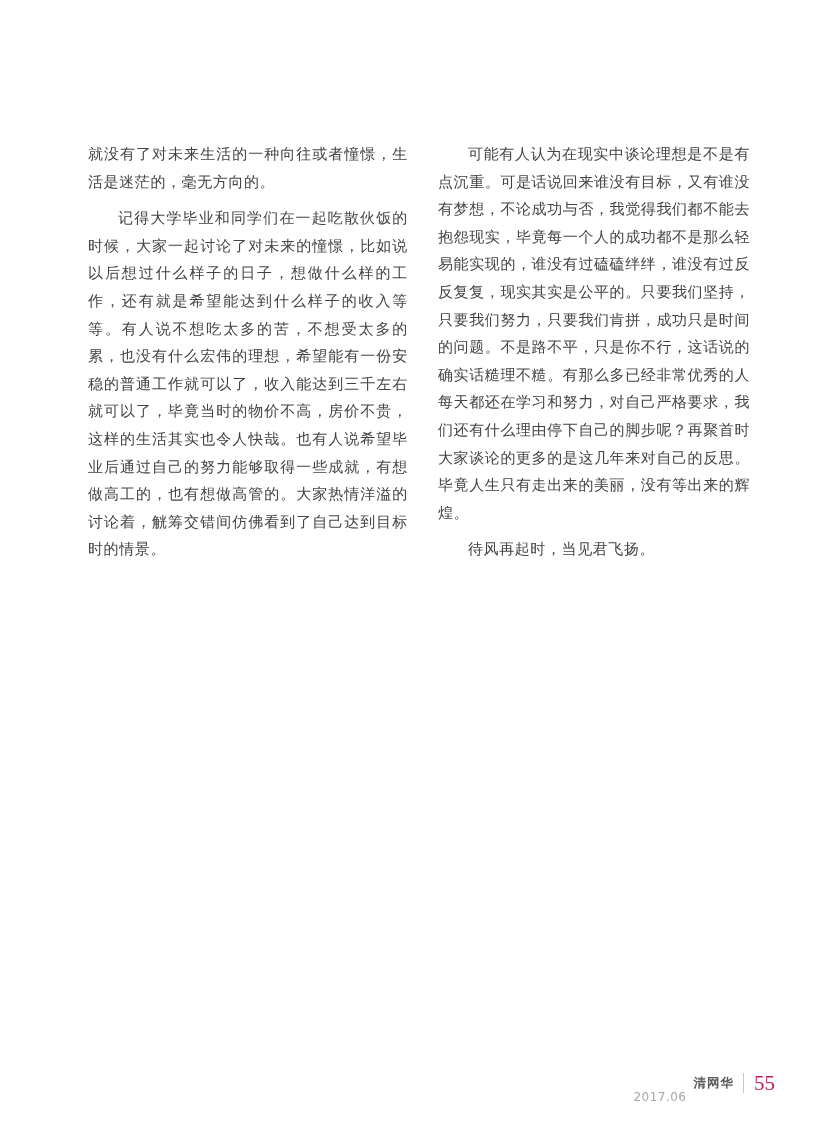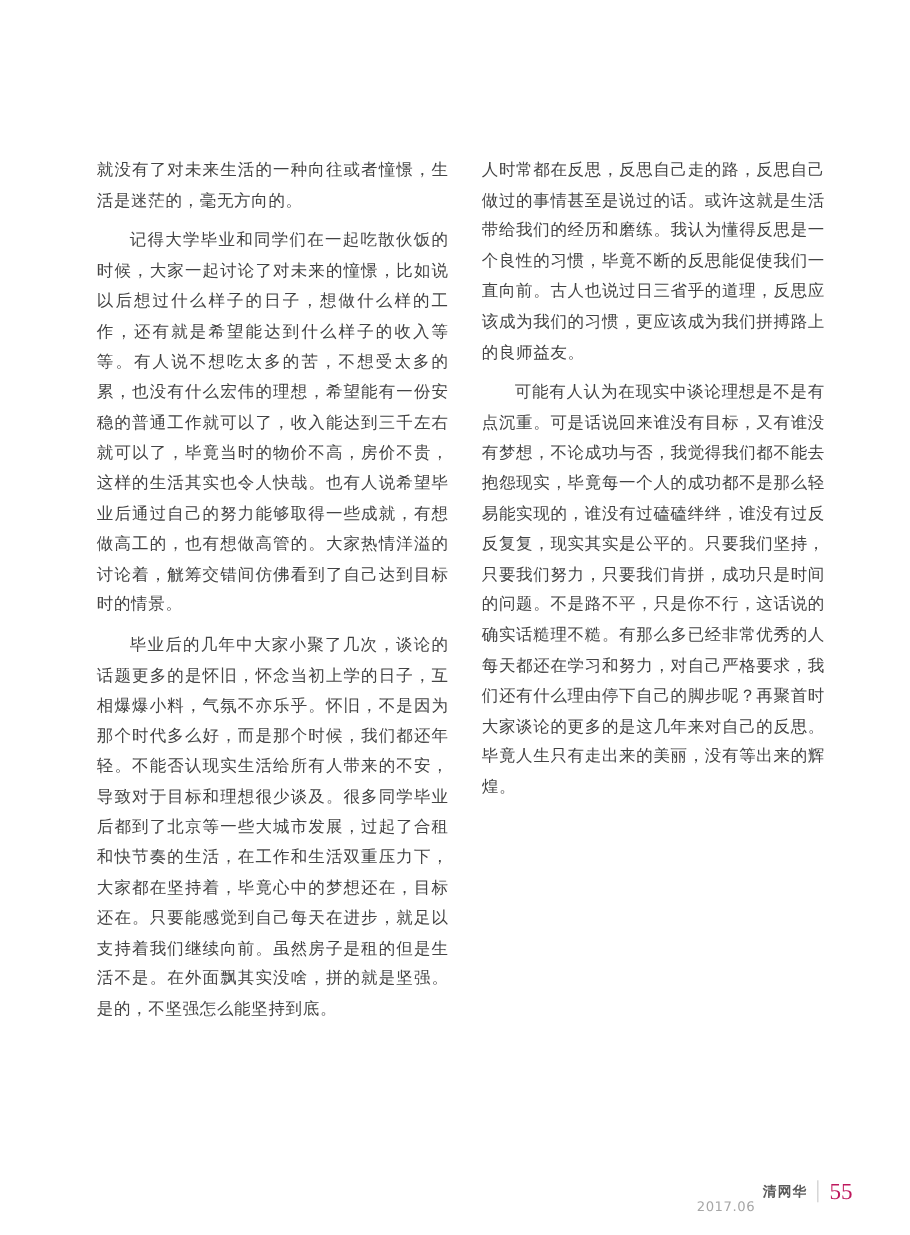--- a/index.html
+++ b/index.html
@@ -72,26 +72,25 @@
 </head>
 <body>
 
 <div class="page">
 
   <div class="article">
 
     <div class="col col-left">
       <p class="no-indent">就没有了对未来生活的一种向往或者憧憬，生活是迷茫的，毫无方向的。</p>
       <p>记得大学毕业和同学们在一起吃散伙饭的时候，大家一起讨论了对未来的憧憬，比如说以后想过什么样子的日子，想做什么样的工作，还有就是希望能达到什么样子的收入等等。有人说不想吃太多的苦，不想受太多的累，也没有什么宏伟的理想，希望能有一份安稳的普通工作就可以了，收入能达到三千左右就可以了，毕竟当时的物价不高，房价不贵，这样的生活其实也令人快哉。也有人说希望毕业后通过自己的努力能够取得一些成就，有想做高工的，也有想做高管的。大家热情洋溢的讨论着，觥筹交错间仿佛看到了自己达到目标时的情景。</p>
-      <p>毕业后的几年中大家小聚了几次，谈论的话题更多的是怀旧，怀念当初上学的日子，互相爆爆小料，气氛不亦乐乎。怀旧，不是因为那个时代多么好，而是那个时候，我们都还年轻。不能否认现实生活给所有人带来的不安，导致对于目标和理想很少谈及。很多同学毕业后都到了北京等一些大城市发展，过起了合租和快节奏的生活，在工作和生活双重压力下，大家都在坚持着，毕竟心中的梦想还在，目标还在。只要能感觉到自己每天在进步，就足以支持着我们继续向前。虽然房子是租的但是生活不是。在外面飘其实没啥，拼的就是坚强。是的，不坚强怎么能坚持到底。</p>
     </div>
 
     <div class="col col-right">
-      <p class="no-indent">人时常都在反思，反思自己走的路，反思自己做过的事情甚至是说过的话。或许这就是生活带给我们的经历和磨练。我认为懂得反思是一个良性的习惯，毕竟不断的反思能促使我们一直向前。古人也说过日三省乎的道理，反思应该成为我们的习惯，更应该成为我们拼搏路上的良师益友。</p>
       <p>可能有人认为在现实中谈论理想是不是有点沉重。可是话说回来谁没有目标，又有谁没有梦想，不论成功与否，我觉得我们都不能去抱怨现实，毕竟每一个人的成功都不是那么轻易能实现的，谁没有过磕磕绊绊，谁没有过反反复复，现实其实是公平的。只要我们坚持，只要我们努力，只要我们肯拼，成功只是时间的问题。不是路不平，只是你不行，这话说的确实话糙理不糙。有那么多已经非常优秀的人每天都还在学习和努力，对自己严格要求，我们还有什么理由停下自己的脚步呢？再聚首时大家谈论的更多的是这几年来对自己的反思。毕竟人生只有走出来的美丽，没有等出来的辉煌。</p>
+      <p>待风再起时，当见君飞扬。</p>
     </div>
 
   </div>
 
   <div class="footer">
     <span class="issue">2017.06</span>
     <span class="magazine">清网华</span>
     <span class="divider"></span>
     <span class="page-number">55</span>
   </div>

